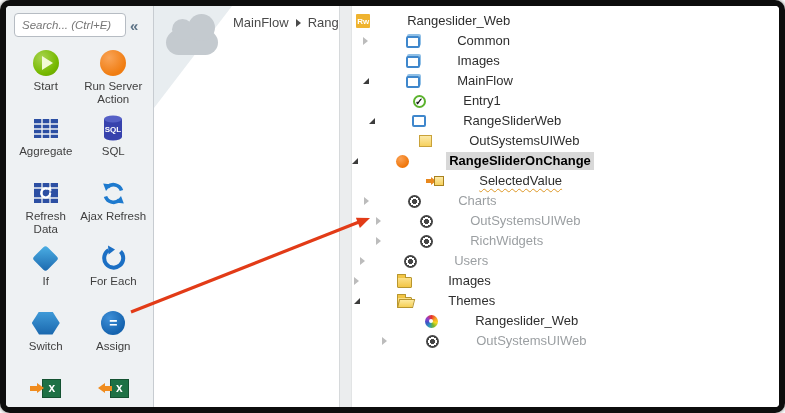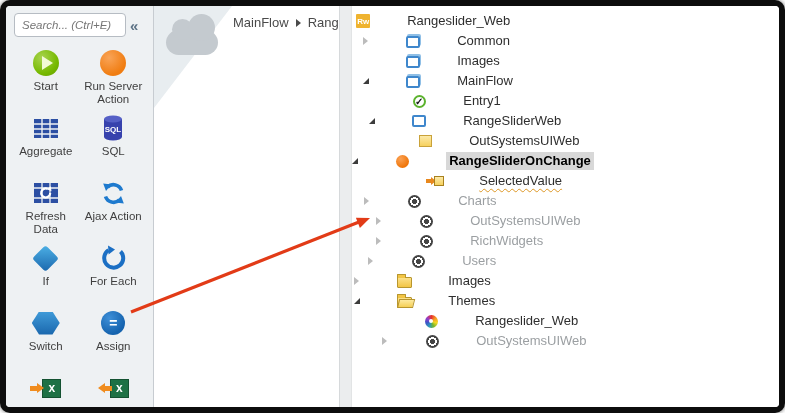--- a/index.html
+++ b/index.html
@@ -155,21 +155,21 @@
 
       <div class="tool">
         <div class="ticn">
           <svg width="27" height="27" viewBox="0 0 27 27">
             <path d="M21.5 10.5 a8.5 8.5 0 0 0 -14 -3.4" fill="none" stroke="#1e7ace" stroke-width="3.6"></path>
             <polygon points="3.2,3.4 11.4,4.6 6.0,11.0" fill="#1e7ace"></polygon>
             <path d="M5.5 16.5 a8.5 8.5 0 0 0 14 3.4" fill="none" stroke="#1e7ace" stroke-width="3.6"></path>
             <polygon points="23.8,23.6 15.6,22.4 21.0,16.0" fill="#1e7ace"></polygon>
           </svg>
         </div>
-        <div class="tlbl">Ajax Action</div>
+        <div class="tlbl">Ajax Refresh</div>
       </div>
 
       <div class="tool">
         <div class="ticn">
               <div class="dia"></div>
             </div>
         <div class="tlbl">If</div>
       </div>
 
       <div class="tool">
@@ -346,21 +346,21 @@
     </div>
 
     <div class="trow" style="padding-left:24px">
       <span class="arr col"></span>
       <span class="ticon">
             <span class="i-ref"></span>
           </span>
       <span class="tlabel g">RichWidgets</span>
     </div>
 
-    <div class="trow" style="padding-left:16px">
+    <div class="trow" style="padding-left:8px">
       <span class="arr col"></span>
       <span class="ticon">
             <span class="i-ref"></span>
           </span>
       <span class="tlabel g">Users</span>
     </div>
 
     <div class="trow" style="padding-left:2px">
       <span class="arr col"></span>
       <span class="ticon">

